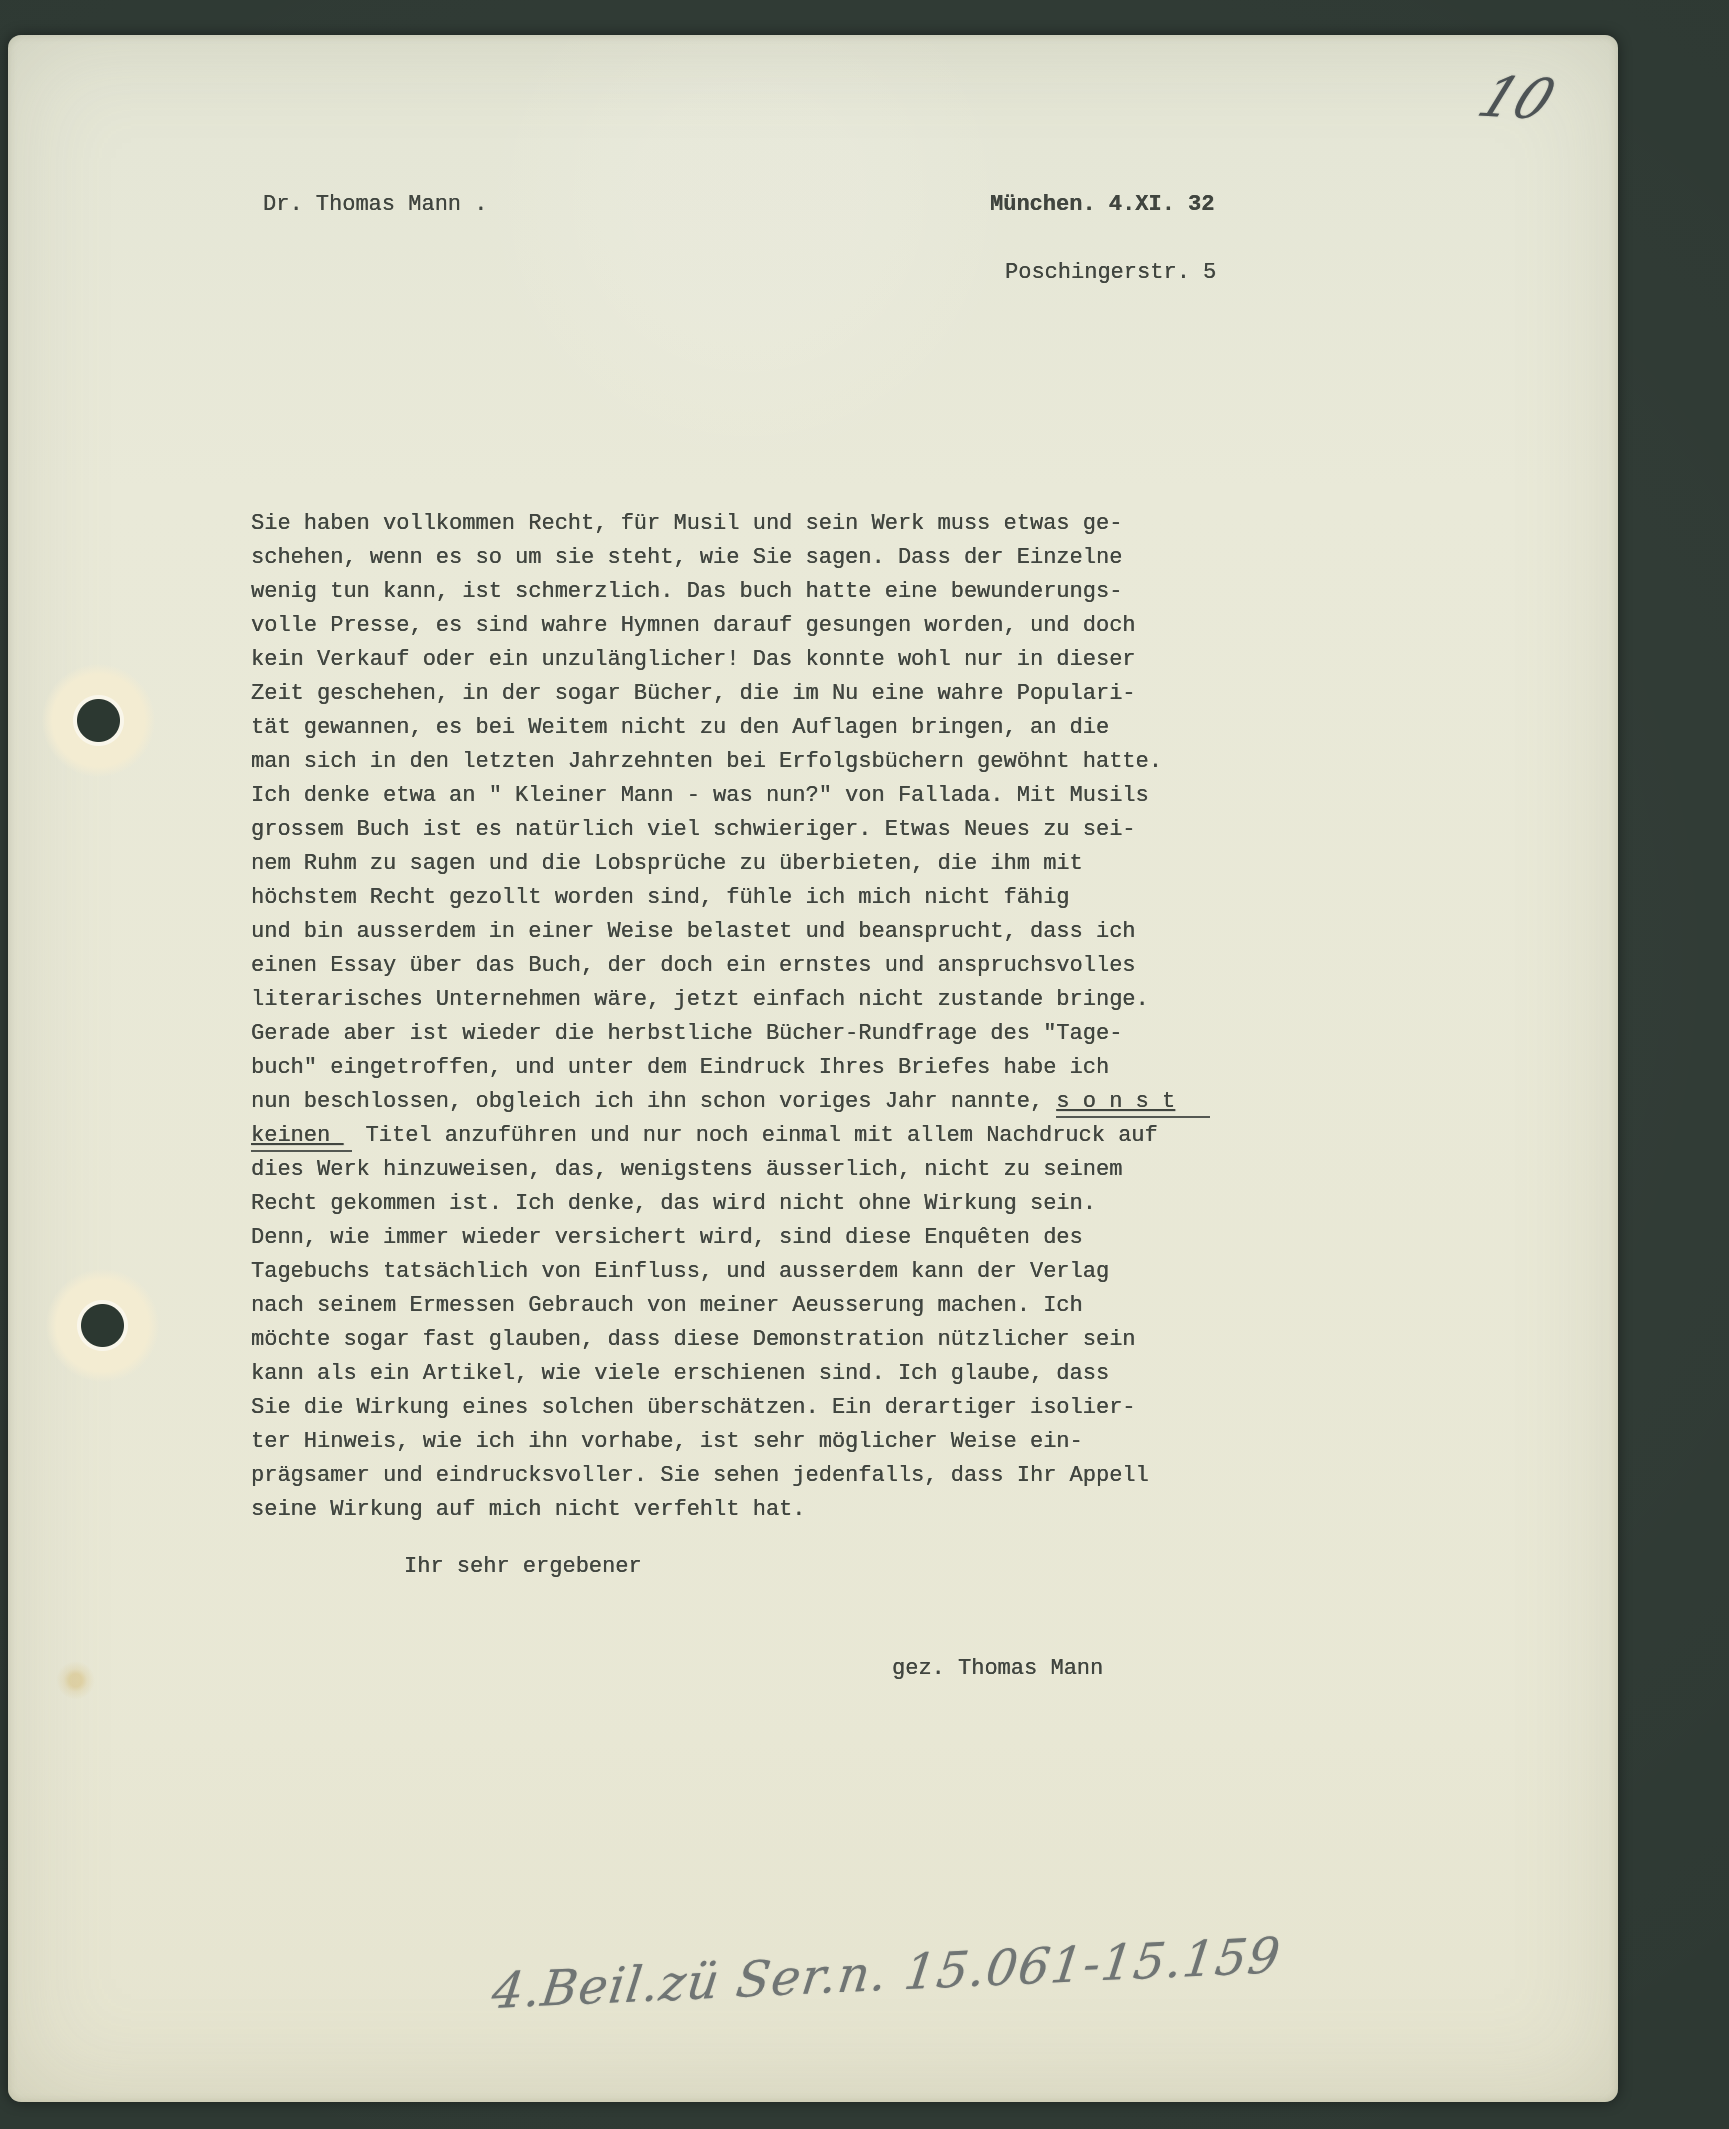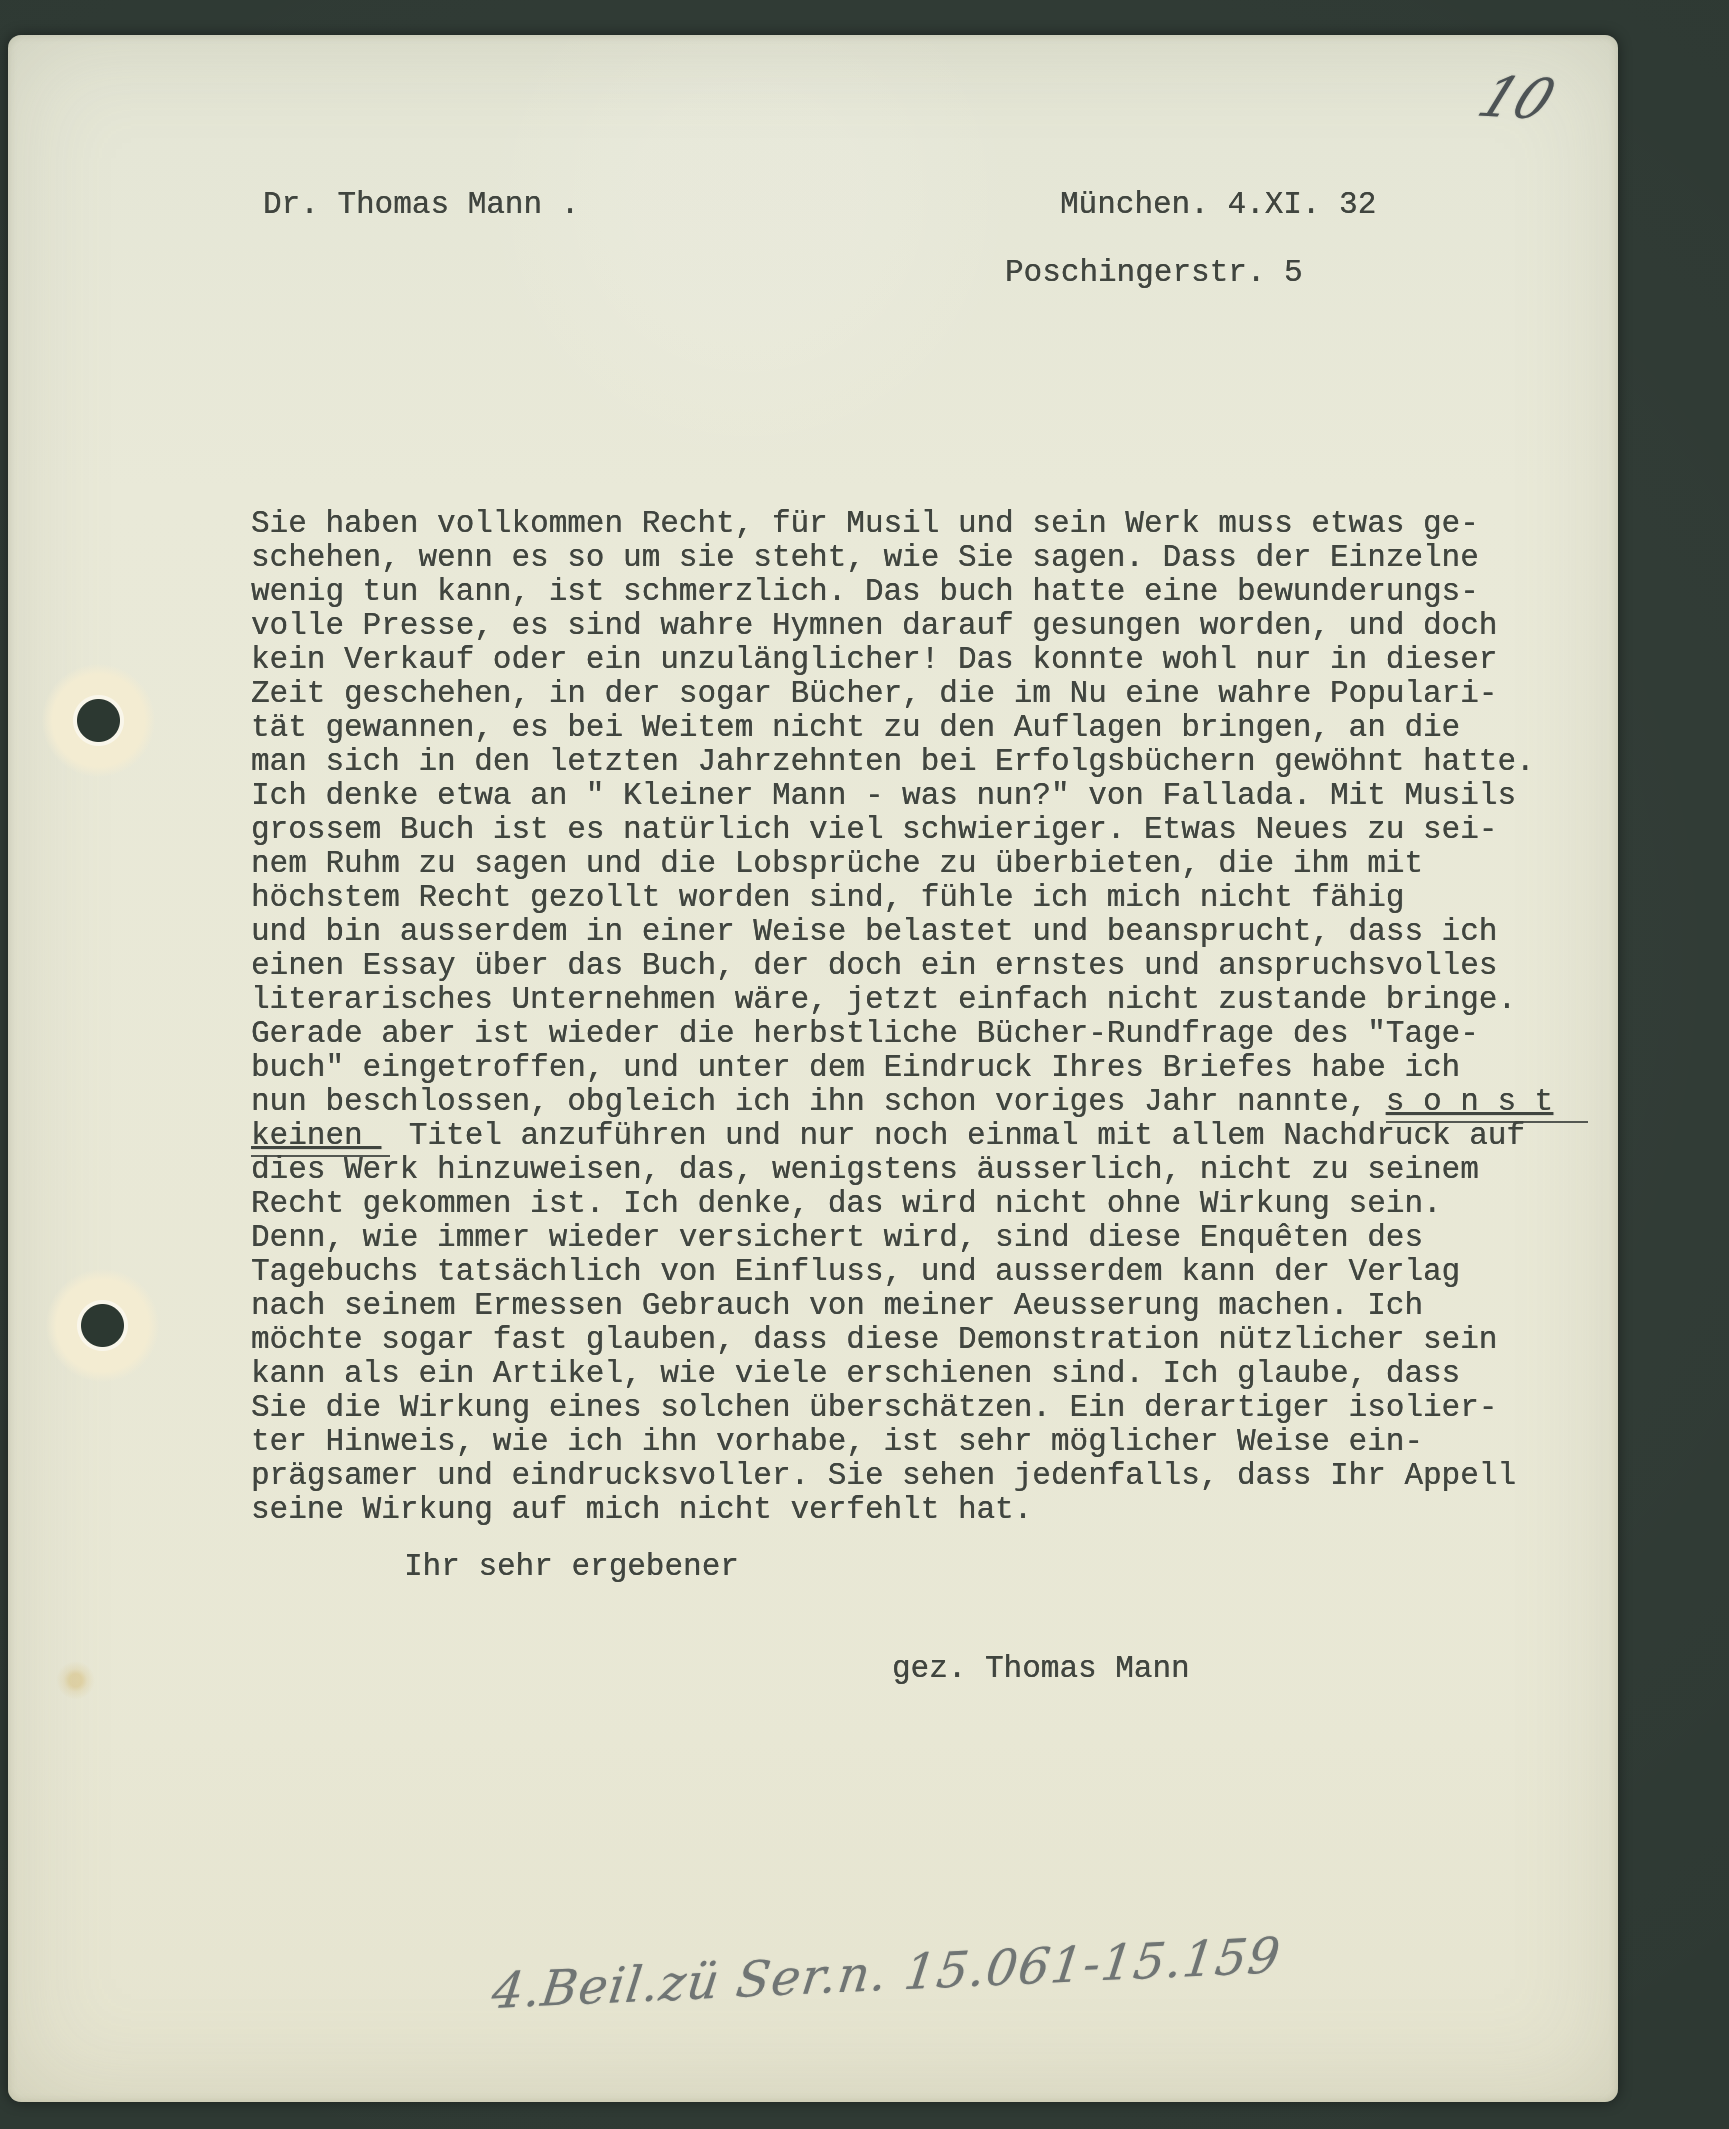--- a/index.html
+++ b/index.html
@@ -24,21 +24,21 @@
       linear-gradient(180deg, rgba(200,210,200,0.16) 0%, rgba(200,210,200,0) 22%, rgba(226,218,184,0.10) 80%, rgba(210,200,160,0.16) 100%),
       linear-gradient(#e9e9d8,#e9e9d8);
     box-shadow:
       inset 0 0 103px rgba(130,132,104,0.22),
       inset 0 0 9px rgba(130,132,104,0.28),
       0 0 14px rgba(0,0,0,0.45);
   }
   .typed{
     position:absolute;
     font-family:"Liberation Mono","DejaVu Sans Mono",monospace;
-    font-size:31px;
+    font-size:22px;
     line-height:34px;
     color:#40453f;
     white-space:pre;
     text-shadow:0 0 0.6px rgba(62,66,62,0.85), 0.4px 0.4px 0 rgba(62,66,62,0.30);
   }
   .line{white-space:pre;}
   .u{
     border-bottom:2.6px solid rgba(58,62,59,0.85);
     padding-bottom:1.9px;
     text-decoration:underline;
@@ -73,21 +73,21 @@
     background:radial-gradient(circle at 50% 50%,
       #2c3831 0 21px,
       #f9f6ea 22px 25px,
       #f3ecd2 26px 46px,
       rgba(243,236,210,0.55) 51px,
       rgba(243,236,210,0) 57px);
   }
   .hole-1{ left:42px; top:664px; }
   .hole-2{ left:46px; top:1269px; }
   .pos-sender{ left:263px; top:188px; }
-  .pos-place-date{ left:1060px; top:188px; }
+  .pos-place-date{ left:990px; top:188px;font-weight:bold; }
   .pos-address{ left:1005px; top:256px; }
   .pos-salutation{ left:252px; top:447px; }
   .pos-body{ left:251px; top:507px; }
   .pos-closing{ left:404px; top:1550px; }
   .pos-signature{ left:892px; top:1652px; }
 </style>
 </head>
 <body>
 
 <div class="scene">

